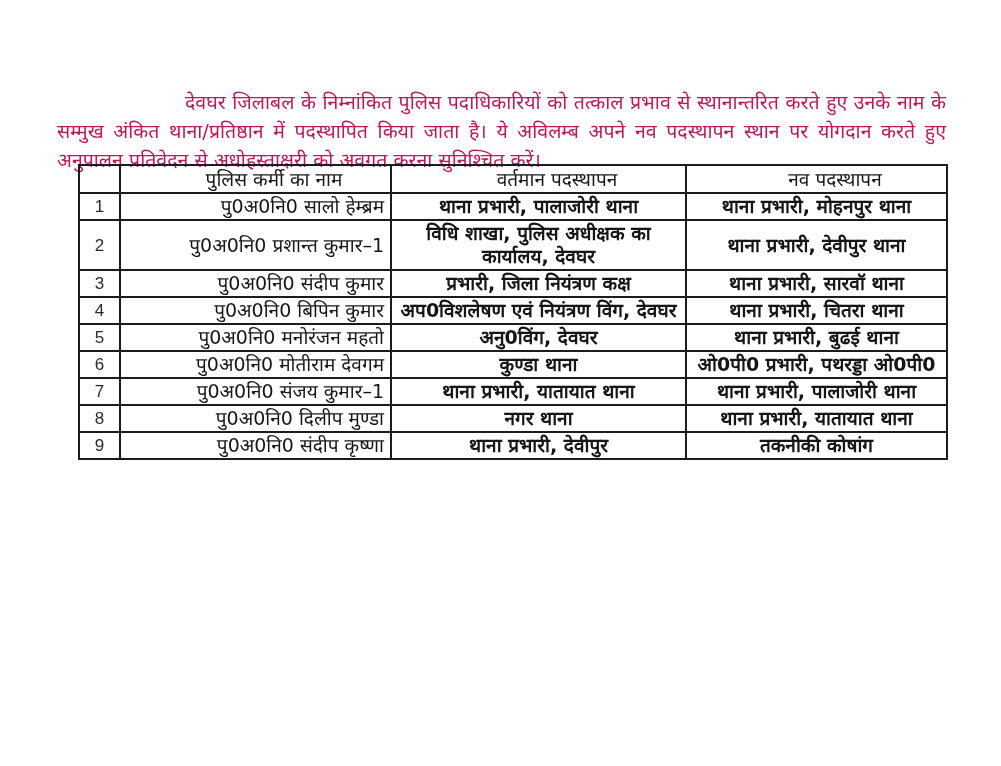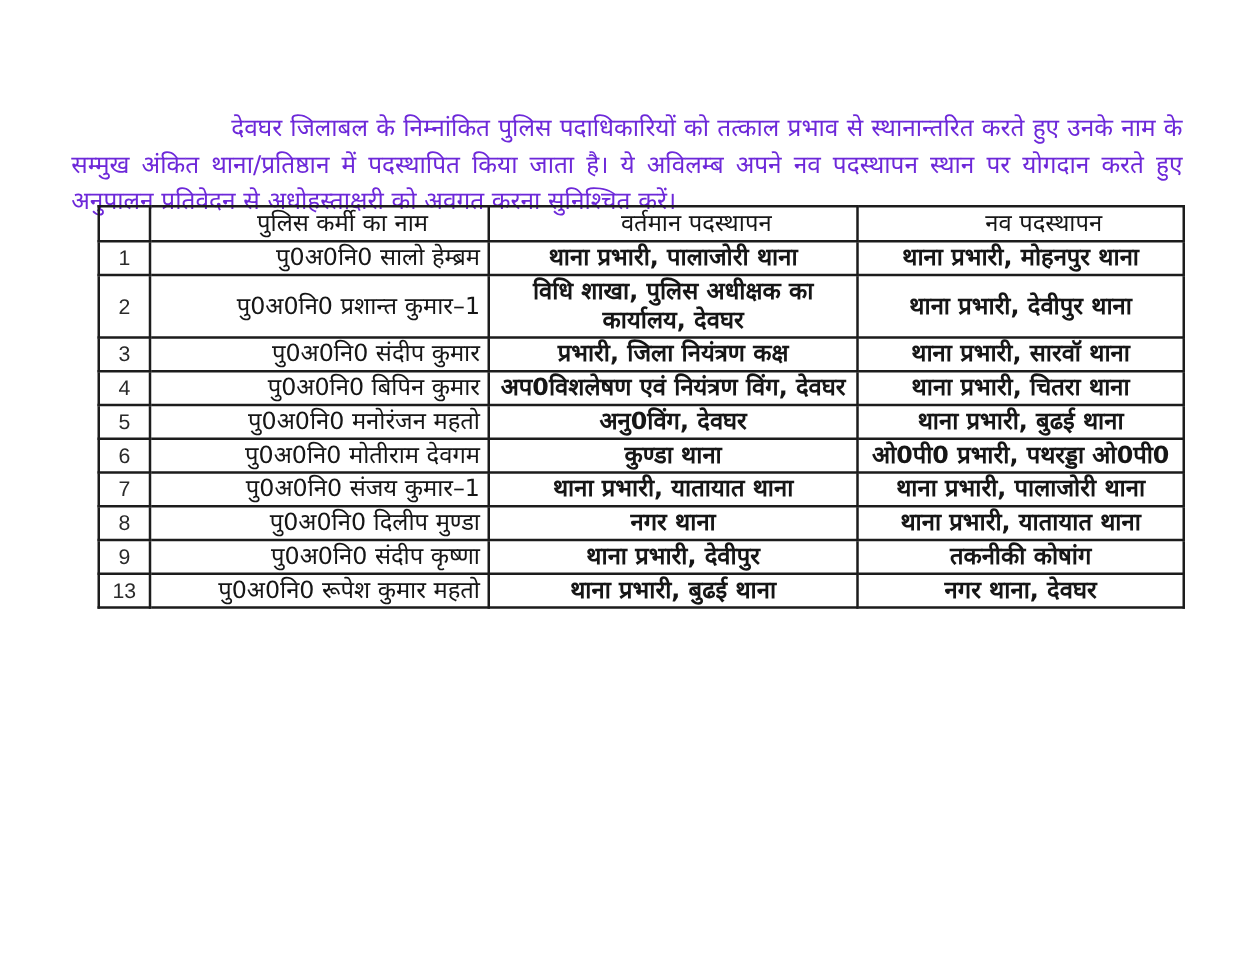--- a/index.html
+++ b/index.html
@@ -22,21 +22,21 @@
   }
   .intro {
     position: absolute;
     left: 57px;
     top: 68px;
     width: 889px;
     font-size: 19.5px;
     line-height: 29px;
     text-align: justify;
     text-indent: 128px;
-    color: #6d28d9;
+    color: #be185d;
   }
   table.transfer-table {
     position: absolute;
     left: 78px;
     top: 164px;
     width: 868px;
     border-collapse: collapse;
     table-layout: fixed;
     font-size: 19px;
     color: #161616;
@@ -144,22 +144,16 @@
       <td class="c-name">पु0अ0नि0 दिलीप मुण्डा</td>
       <td class="c-cur">नगर थाना</td>
       <td class="c-new">थाना प्रभारी, यातायात थाना</td>
     </tr>
         <tr>
       <td class="c-sl">9</td>
       <td class="c-name">पु0अ0नि0 संदीप कृष्णा</td>
       <td class="c-cur">थाना प्रभारी, देवीपुर</td>
       <td class="c-new">तकनीकी कोषांग</td>
     </tr>
-        <tr>
-      <td class="c-sl">13</td>
-      <td class="c-name">पु0अ0नि0 रूपेश कुमार महतो</td>
-      <td class="c-cur">थाना प्रभारी, बुढई थाना</td>
-      <td class="c-new">नगर थाना, देवघर</td>
-    </tr>
       </tbody>
   </table>
 
 </div>
 
 </body></html>

